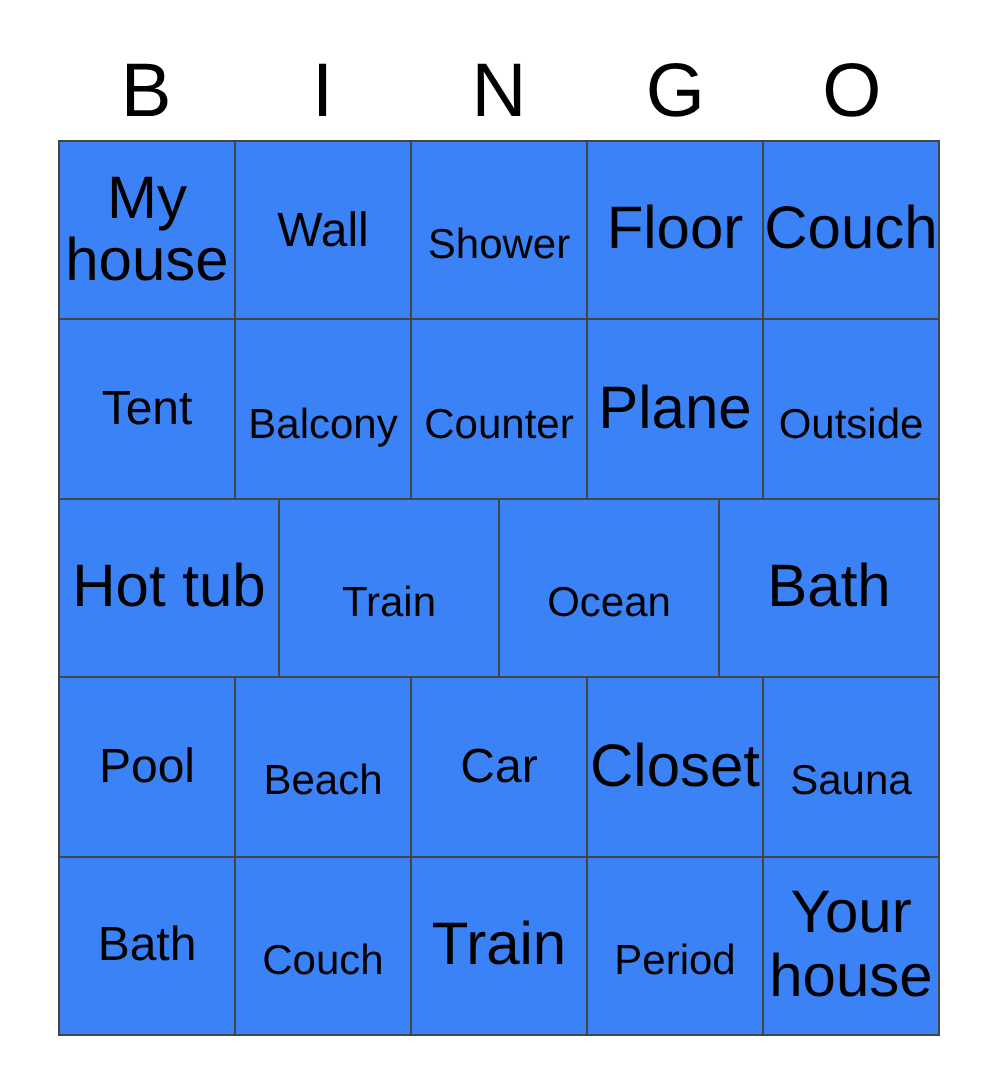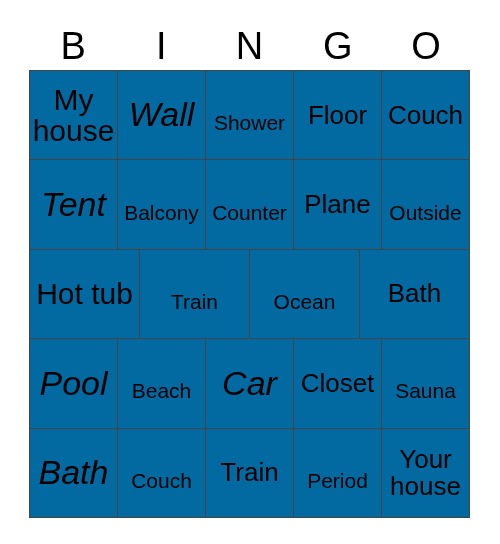--- a/index.html
+++ b/index.html
@@ -43,21 +43,21 @@
     position: absolute;
     left: 29px;
     top: 70px;
     width: 441px;
     height: 448px;
     border-top: 1.5px solid #444444;
     border-left: 1.5px solid #444444;
     box-sizing: border-box;
     display: flex;
     flex-direction: column;
-    background: #0369a1;
+    background: #3b82f6;
   }
   .grid-row {
     flex: 1 1 0;
     display: flex;
   }
   .cell {
     flex: 1 1 0;
     border-right: 1.5px solid #444444;
     border-bottom: 1.5px solid #444444;
     box-sizing: border-box;
@@ -68,23 +68,23 @@
     overflow: hidden;
     padding: 0 1px;
   }
   .cell-text {
     display: block;
     line-height: 1.05;
     white-space: normal;
     word-break: normal;
     color: #000000;
   }
-  .fs-xl { font-size: 34px; font-style: italic; }
+  .fs-xl { font-size: 24px; }
   .fs-lg { font-size: 30px; }
-  .fs-md { font-size: 26px; }
+  .fs-md { font-size: 30px; }
   .fs-sm { font-size: 21px; margin-top: 16px; }
 </style>
 </head>
 <body>
 
 <div id="card">
 
   <div id="header-row">
     <div class="header-letter">B</div>
     <div class="header-letter">I</div>

